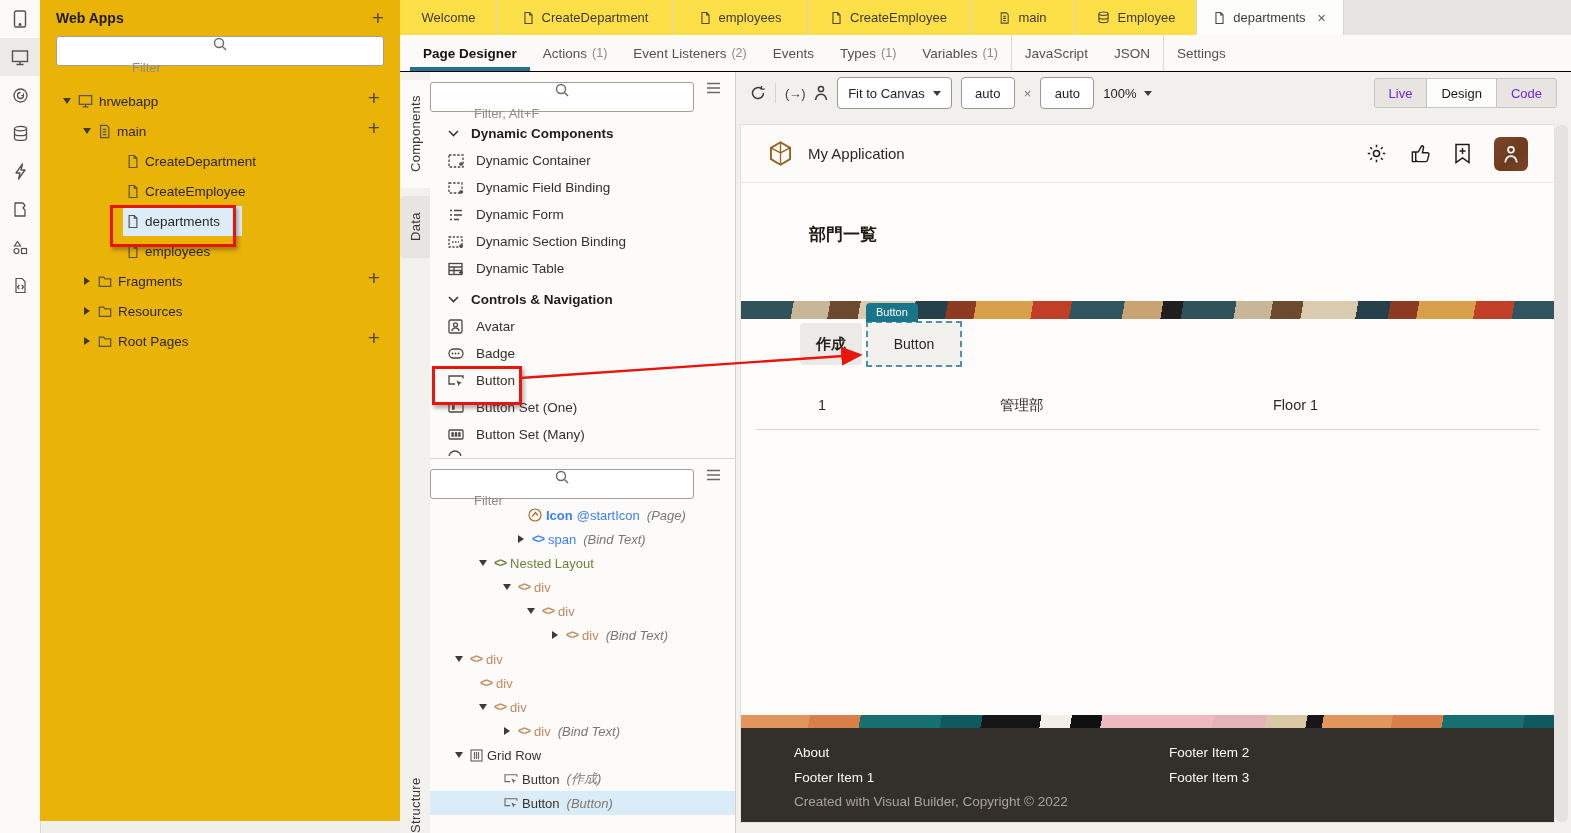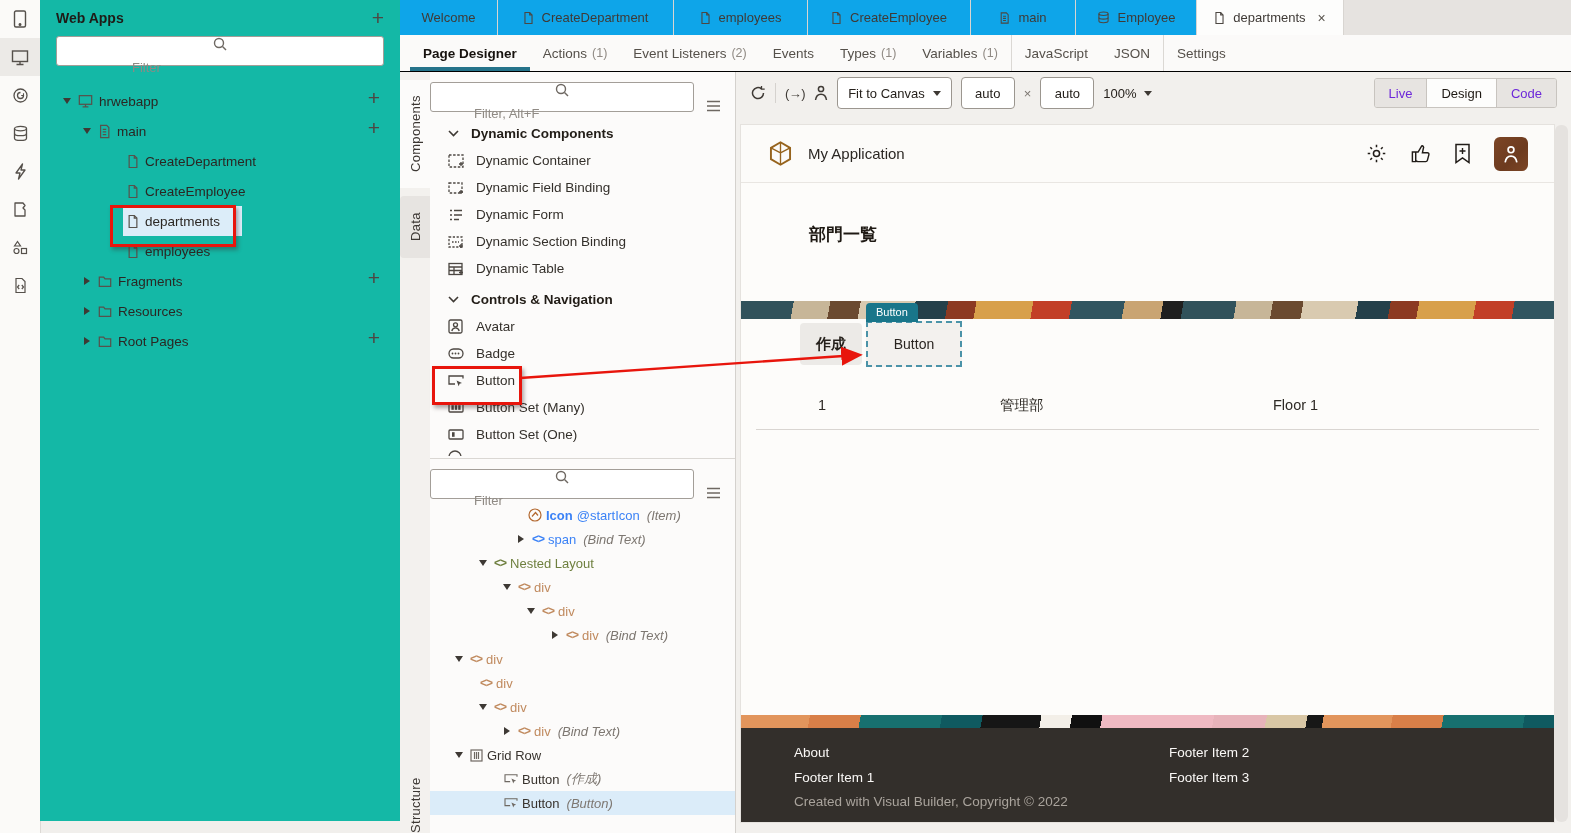--- a/index.html
+++ b/index.html
@@ -3,55 +3,55 @@
 <meta charset="utf-8">
 <style>
   html,body{margin:0;padding:0;background:#e9e7e4;font-family:"Liberation Sans",sans-serif;}
   .root{position:relative;width:1571px;height:833px;overflow:hidden;background:#f1efec;font-size:13px;color:#33302c;}
   svg{display:block;}
   
   .rail{position:absolute;left:0;top:0;bottom:0;width:40px;background:#fbfaf8;border-right:1px solid #dcd9d5;}
   .rail-icon{width:40px;height:38px;display:flex;align-items:center;justify-content:center;color:#55504b;}
   .rail-icon.active{background:#eceae7;}
   
-  .webapps{position:absolute;left:40px;top:0;bottom:12px;width:360px;background:#14b8a6;border-right:1px solid #f97316;}
+  .webapps{position:absolute;left:40px;top:0;bottom:12px;width:360px;background:#eab308;border-right:1px solid #f97316;}
   .wa-head{display:flex;align-items:center;justify-content:space-between;padding:10px 16px 6px 16px;}
   .wa-title{font-weight:bold;font-size:14px;color:#1f1b17;}
   .plus{font-size:21px;font-weight:300;color:#4d4843;line-height:16px;cursor:pointer;}
   .filter{display:flex;align-items:center;gap:8px;height:28px;border:1px solid #a39e98;border-radius:3px;background:#fff;padding:0 9px;margin:4px 16px 0 16px;flex-direction:column;}
   .filter input{border:none;outline:none;flex:1;font-size:13px;color:#3b3733;background:transparent;font-family:"Liberation Sans",sans-serif;}
   .filter input::placeholder{color:#8f8a84;}
   .tree{margin-top:20px;}
   .trow{display:flex;align-items:center;height:30px;position:relative;}
   .tw{width:14px;flex:0 0 14px;display:flex;align-items:center;justify-content:center;}
   .tw.down::before{content:"";border-left:4.5px solid transparent;border-right:4.5px solid transparent;border-top:6px solid #3e3934;}
   .tw.right::before{content:"";border-top:4.5px solid transparent;border-bottom:4.5px solid transparent;border-left:6px solid #3e3934;}
   .ticon{margin:0 6px 0 4px;color:#57524c;}
   .tlabel{font-size:13.5px;color:#2b2723;}
   .trow .plus{position:absolute;right:20px;top:4px;}
   .sel-chip{display:flex;align-items:center;background:#dcedf9;height:30px;padding-right:22px;}
   
   .wtabs{position:absolute;left:400px;top:0;height:35px;right:0;background:#e6e3e0;display:flex;border-bottom:1px solid #d8d5d1;}
-  .wtab{display:flex;align-items:center;justify-content:center;gap:8px;background:#0ea5e9;border-right:1px solid #d8d5d1;font-size:13px;color:#3f3a36;}
+  .wtab{display:flex;align-items:center;justify-content:center;gap:8px;background:#fde047;border-right:1px solid #d8d5d1;font-size:13px;color:#3f3a36;}
   .wtab.active{background:#fdfdfc;border-bottom:1px solid #fdfdfc;margin-bottom:-1px;}
   .wtab .close{font-size:14px;color:#5a554f;margin-left:4px;}
   
   .dtabs{position:absolute;left:400px;top:35px;height:36px;right:0;background:#fbfaf9;display:flex;align-items:stretch;padding-left:10px;border-bottom:5px solid #000000;}
   .dtab{display:flex;align-items:center;gap:5px;padding:0 13px;font-size:13.5px;color:#55504a;}
   .dtab .count{color:#908a84;font-size:12.5px;}
   .dtab.active{font-weight:bold;color:#17120e;box-shadow:inset 0 -4px 0 #25738a;}
   .dtab.sep{border-left:1px solid #dbd8d4;}
   
   .palette{position:absolute;left:400px;top:72px;width:335px;bottom:0;background:#fcfbfa;border-right:1px solid #d4d1cd;display:flex;}
   .prail{width:30px;flex:0 0 30px;background:#f3f1ee;position:relative;}
   .vtab{position:absolute;left:0;width:30px;display:flex;align-items:center;justify-content:center;writing-mode:vertical-rl;transform:rotate(180deg);font-size:13px;color:#3c3733;letter-spacing:.3px;}
   .vtab.active{background:#fcfbfa;}
   .vtab.greytab{background:#e7e4e1;border-radius:0 4px 4px 0;}
   .pcontent{flex:1;display:flex;flex-direction:column;overflow:hidden;}
-  .filter-row{display:flex;align-items:flex-end;gap:12px;margin:10px 14px 4px 0;}
+  .filter-row{display:flex;align-items:flex-start;gap:12px;margin:10px 14px 4px 0;}
   .filter-row .filter{flex:1;margin:0;}
   .burger{color:#6e6862;}
   .sec-head{display:flex;align-items:center;gap:12px;padding:10px 10px 6px 18px;font-weight:bold;font-size:13.5px;color:#221d17;}
   .chev{color:#3e3934;}
   .pitem{display:flex;align-items:center;gap:12px;height:27px;padding-left:18px;font-size:13.5px;color:#34302b;position:relative;}
   .pic{color:#4c4742;flex:0 0 16px;}
   .partial{height:8px;overflow:hidden;padding-left:18px;color:#4c4742;}
   .pdivider{border-top:1px solid #dad7d3;margin-top:2px;}
   
   .structure{flex:1;overflow:hidden;display:flex;flex-direction:column;}
@@ -491,35 +491,35 @@
               <path d="M15 4.5V2H1v8h6"></path>
               <path d="M8.5 6.5l5.5 2.4-2.4.9-.9 2.4z" fill="currentColor" stroke="none"></path>
             </svg>
           </span>
           <span>Button</span>
         </div>
       <div class="pitem">
           <span class="pic">
             <svg width="16" height="11" viewBox="0 0 16 11" fill="none" stroke="currentColor" stroke-width="1.3">
               <rect x="1" y="1" width="14" height="9" rx="1"></rect>
+              <rect x="4" y="3.2" width="2.6" height="4.6" fill="currentColor" stroke="none"></rect>
+            </svg>
+          </span>
+          <span>Button Set (One)</span>
+        </div>
+      <div class="pitem">
+          <span class="pic">
+            <svg width="16" height="11" viewBox="0 0 16 11" fill="none" stroke="currentColor" stroke-width="1.3">
+              <rect x="1" y="1" width="14" height="9" rx="1"></rect>
               <rect x="3.4" y="3.2" width="2.4" height="4.6" fill="currentColor" stroke="none"></rect>
               <rect x="6.8" y="3.2" width="2.4" height="4.6" fill="currentColor" stroke="none"></rect>
               <rect x="10.2" y="3.2" width="2.4" height="4.6" fill="currentColor" stroke="none"></rect>
             </svg>
           </span>
           <span>Button Set (Many)</span>
-        </div>
-      <div class="pitem">
-          <span class="pic">
-            <svg width="16" height="11" viewBox="0 0 16 11" fill="none" stroke="currentColor" stroke-width="1.3">
-              <rect x="1" y="1" width="14" height="9" rx="1"></rect>
-              <rect x="4" y="3.2" width="2.6" height="4.6" fill="currentColor" stroke="none"></rect>
-            </svg>
-          </span>
-          <span>Button Set (One)</span>
         </div>
       <div class="partial">
           <svg width="14" height="14" viewBox="0 0 14 14" fill="none" stroke="currentColor" stroke-width="1.3">
             <circle cx="7" cy="9" r="6"></circle>
           </svg>
         </div>
       <div class="pdivider"></div>
 
       <div class="structure">
         <div class="filter-row">
@@ -540,21 +540,21 @@
         </div>
         <div class="srow" style="padding-left:98px">
           <span class="sgico">
               <svg width="14" height="14" viewBox="0 0 14 14" fill="none" stroke="#b3682f" stroke-width="1.2">
                 <circle cx="7" cy="7" r="6"></circle>
                 <path d="M4 8.5l3.5-4 2.5 3"></path>
               </svg>
             </span>
           <span class="c-orange" style="font-weight:bold">Icon</span>
             <span class="c-orange">@startIcon</span>
-            <span class="meta">(Item)</span>
+            <span class="meta">(Page)</span>
         </div>
         <div class="srow" style="padding-left:84px">
           <span class="tw right"></span>
             <span class="sic c-orange">&lt;&gt;</span>
           <span class="c-orange">span</span>
             <span class="meta">(Bind Text)</span>
         </div>
         <div class="srow" style="padding-left:46px">
           <span class="tw down"></span>
             <span class="sic c-green">&lt;&gt;</span>

